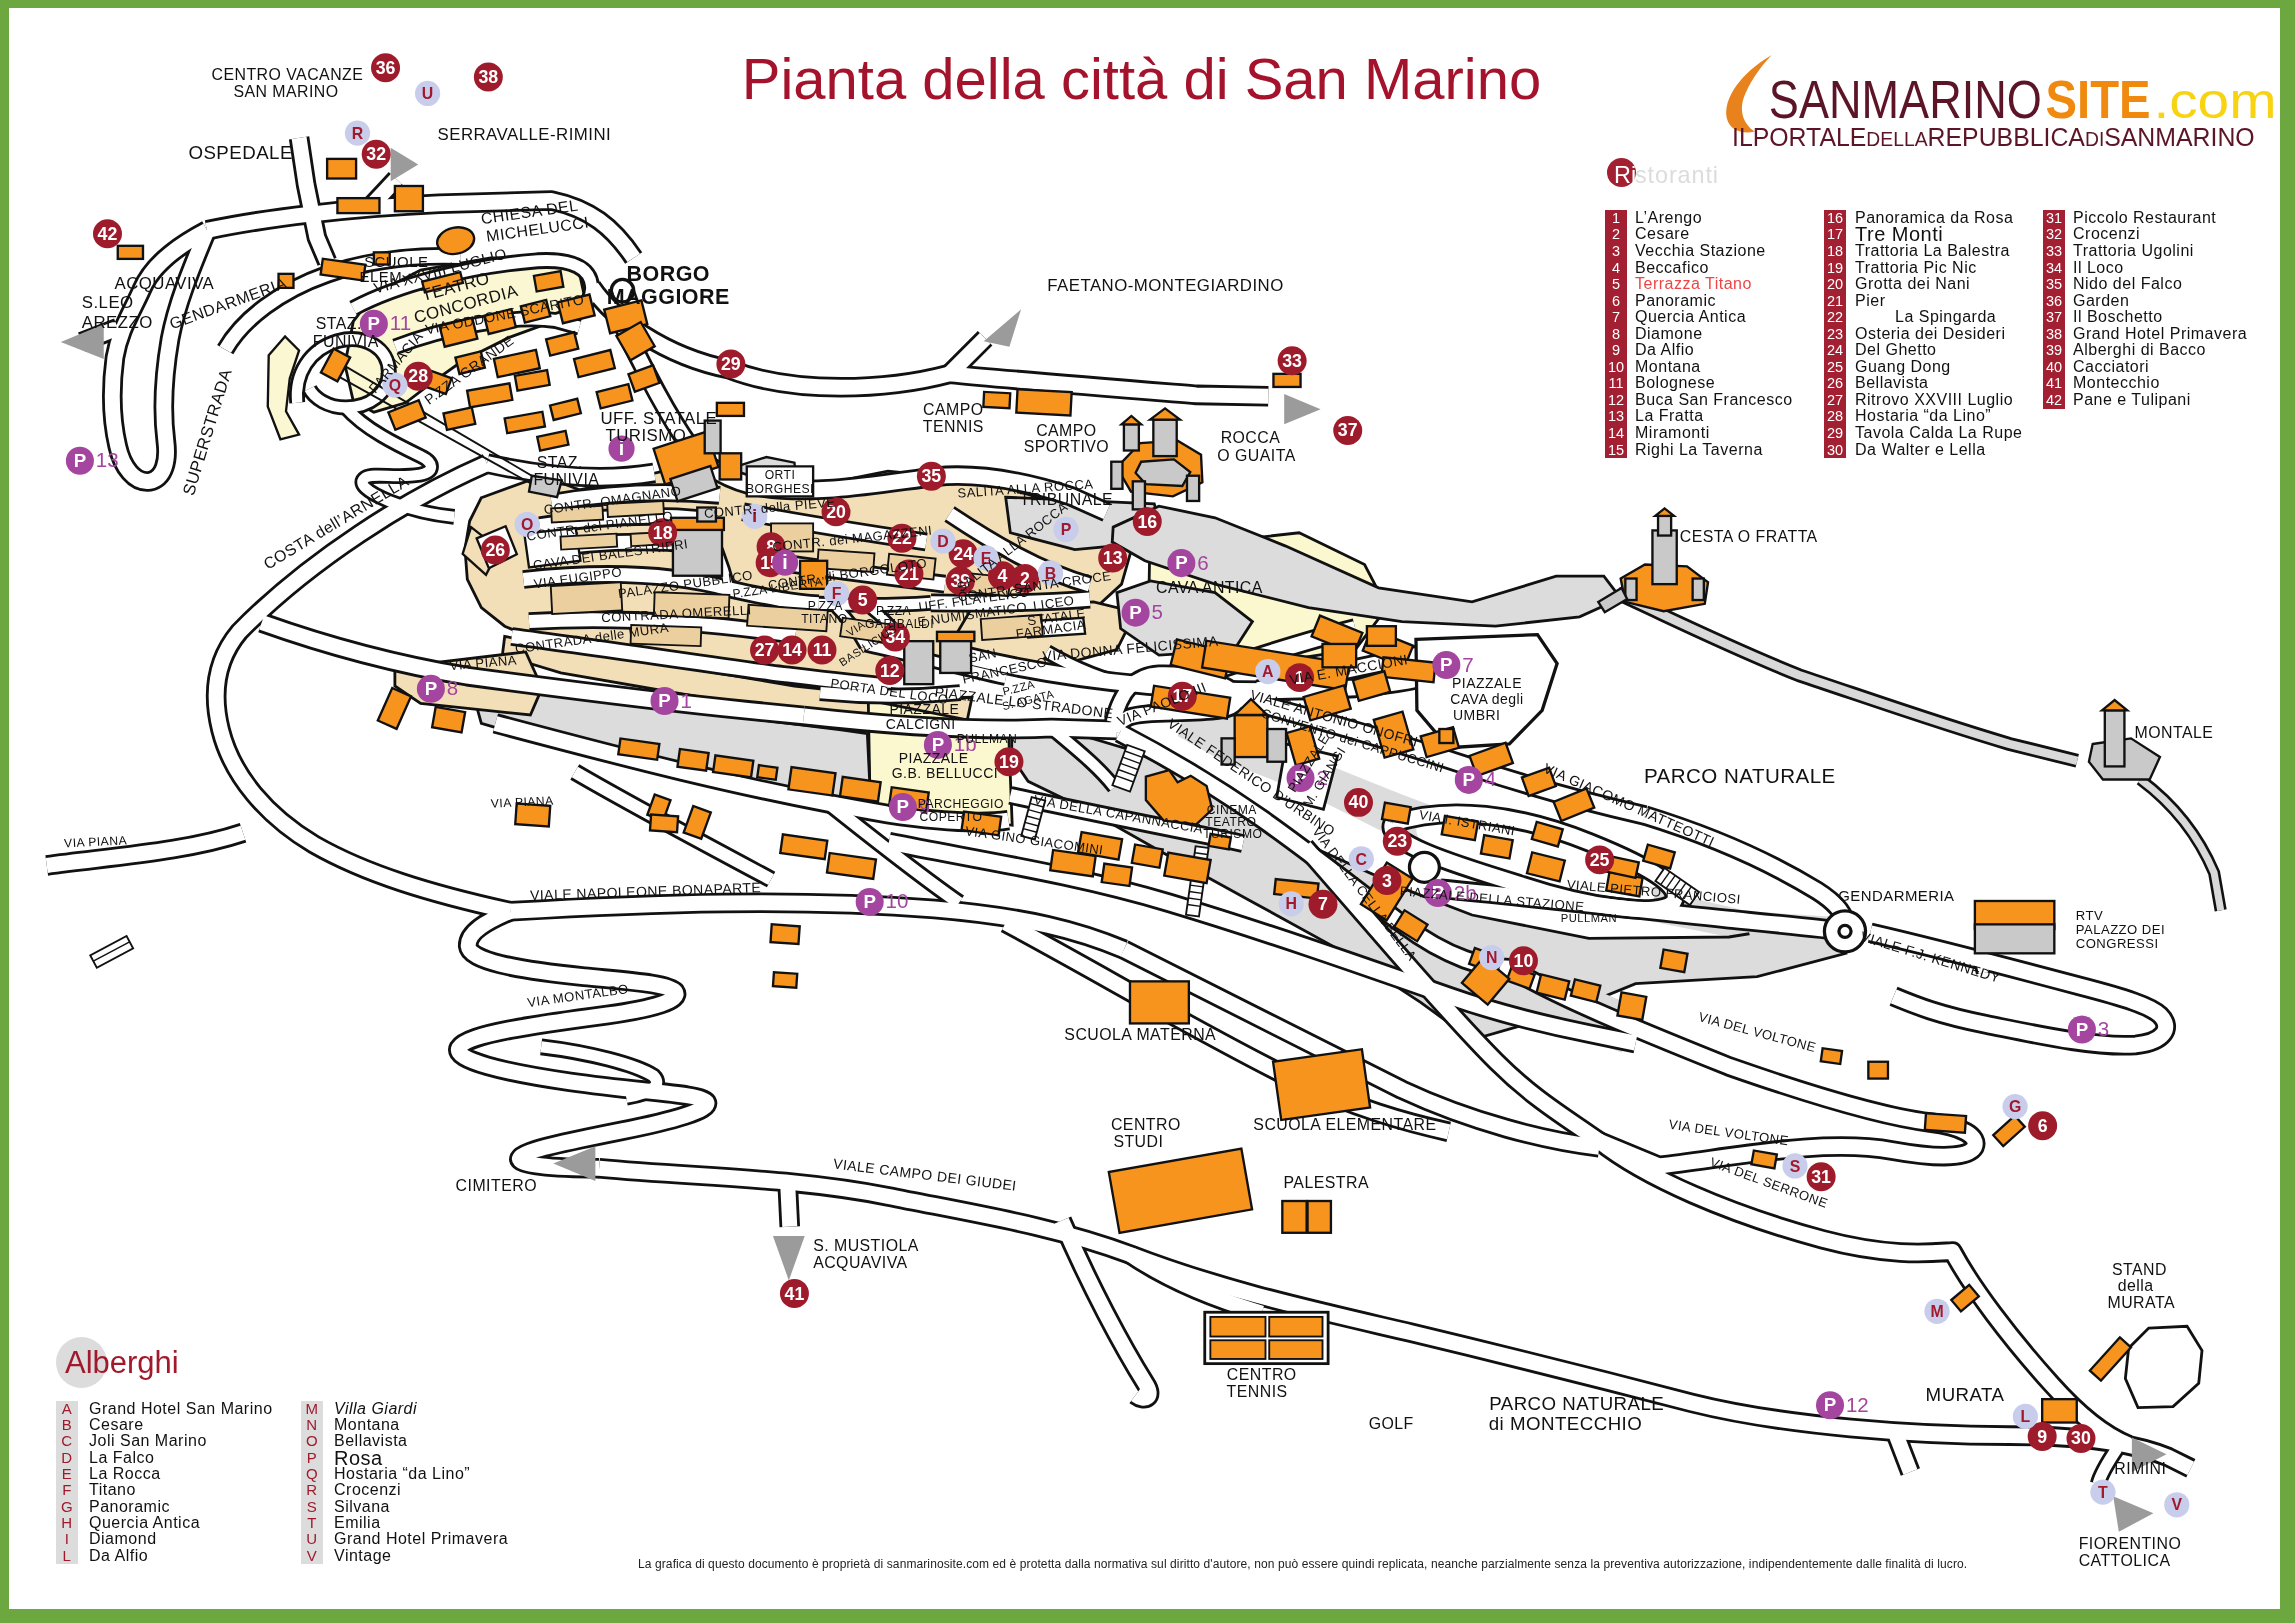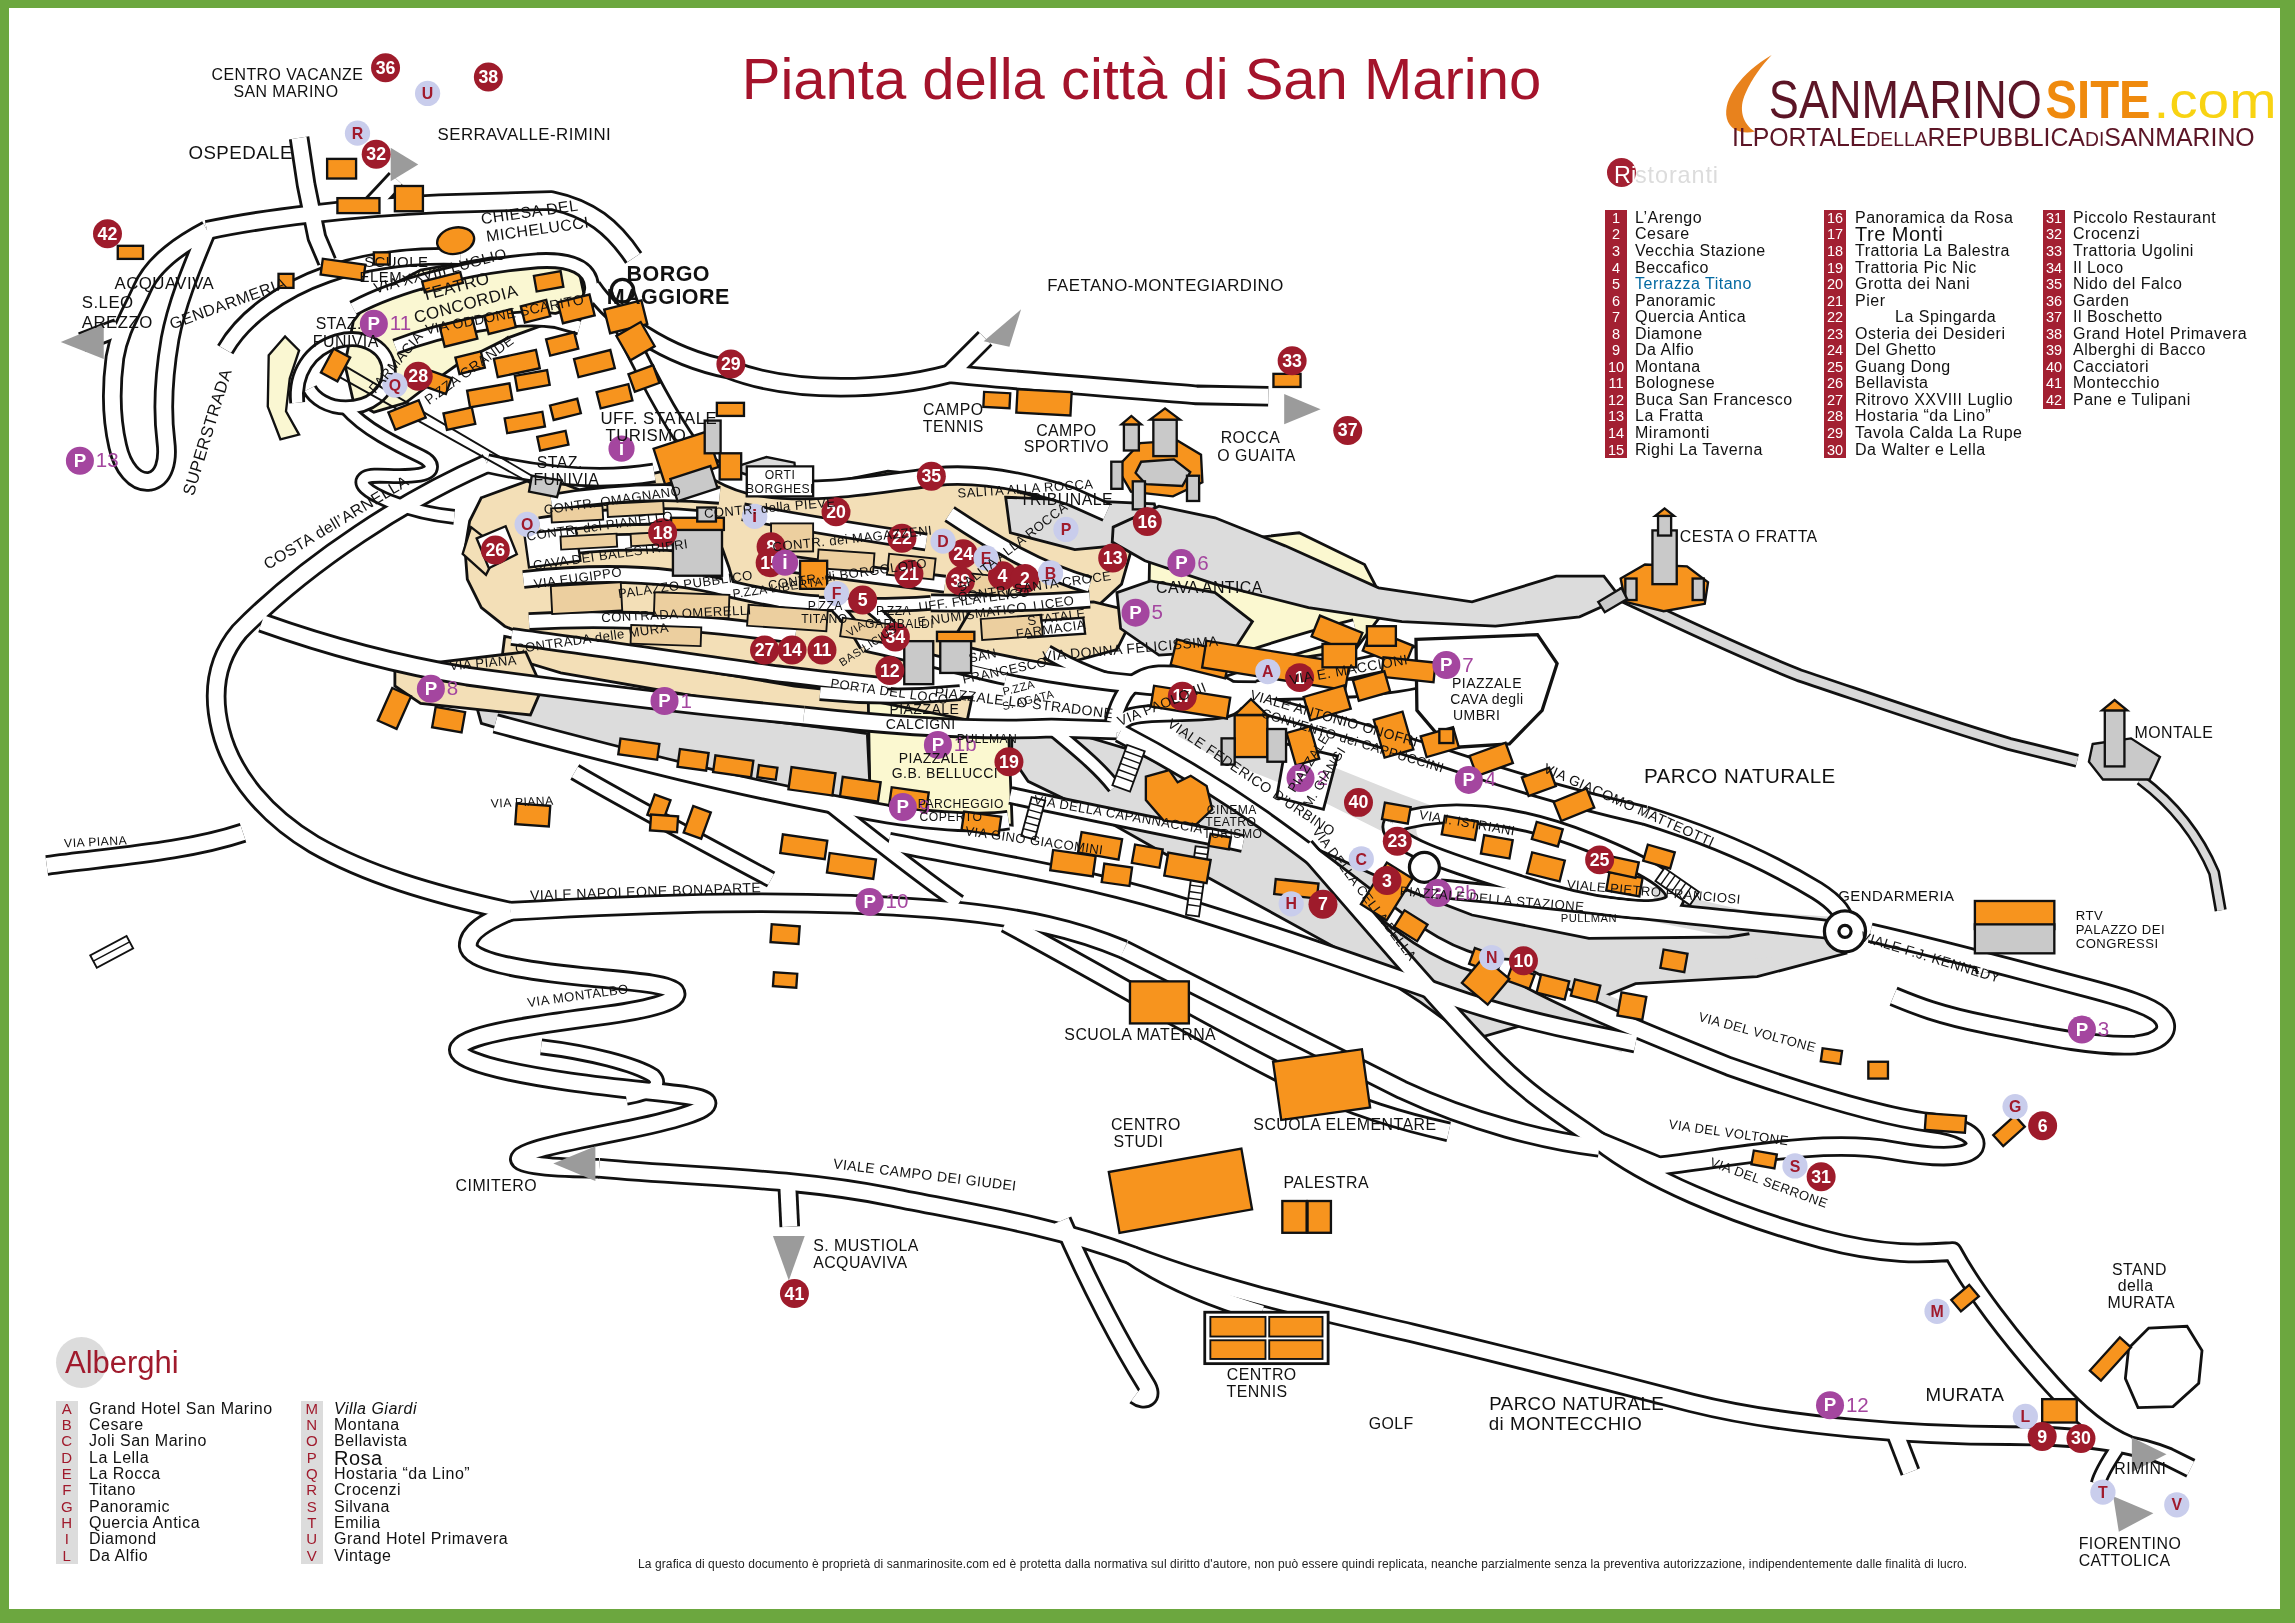--- a/index.html
+++ b/index.html
@@ -1434,21 +1434,21 @@
 <div style="position:absolute;left:1605px;top:210px;width:22px;height:248px;background:#a32032;"></div>
 <div style="position:absolute;left:1605px;top:210px;width:22px;height:16.5px;color:#fff;font-size:14.5px;text-align:center;line-height:16.5px;">1</div>
 <div style="position:absolute;left:1635px;top:210px;height:16.5px;color:#111;font-size:16px;line-height:16.5px;white-space:nowrap;letter-spacing:0.5px;">L’Arengo</div>
 <div style="position:absolute;left:1605px;top:226px;width:22px;height:16.5px;color:#fff;font-size:14.5px;text-align:center;line-height:16.5px;">2</div>
 <div style="position:absolute;left:1635px;top:226px;height:16.5px;color:#111;font-size:16px;line-height:16.5px;white-space:nowrap;letter-spacing:0.5px;">Cesare</div>
 <div style="position:absolute;left:1605px;top:243px;width:22px;height:16.5px;color:#fff;font-size:14.5px;text-align:center;line-height:16.5px;">3</div>
 <div style="position:absolute;left:1635px;top:243px;height:16.5px;color:#111;font-size:16px;line-height:16.5px;white-space:nowrap;letter-spacing:0.5px;">Vecchia Stazione</div>
 <div style="position:absolute;left:1605px;top:260px;width:22px;height:16.5px;color:#fff;font-size:14.5px;text-align:center;line-height:16.5px;">4</div>
 <div style="position:absolute;left:1635px;top:260px;height:16.5px;color:#111;font-size:16px;line-height:16.5px;white-space:nowrap;letter-spacing:0.5px;">Beccafico</div>
 <div style="position:absolute;left:1605px;top:276px;width:22px;height:16.5px;color:#fff;font-size:14.5px;text-align:center;line-height:16.5px;">5</div>
-<div style="position:absolute;left:1635px;top:276px;height:16.5px;color:#0369a1;font-size:16px;line-height:16.5px;white-space:nowrap;letter-spacing:0.5px;text-align:center;">Terrazza Titano</div>
+<div style="position:absolute;left:1635px;top:276px;height:16.5px;color:#ef4444;font-size:16px;line-height:16.5px;white-space:nowrap;letter-spacing:0.5px;text-align:center;">Terrazza Titano</div>
 <div style="position:absolute;left:1605px;top:293px;width:22px;height:16.5px;color:#fff;font-size:14.5px;text-align:center;line-height:16.5px;">6</div>
 <div style="position:absolute;left:1635px;top:293px;height:16.5px;color:#111;font-size:16px;line-height:16.5px;white-space:nowrap;letter-spacing:0.5px;">Panoramic</div>
 <div style="position:absolute;left:1605px;top:309px;width:22px;height:16.5px;color:#fff;font-size:14.5px;text-align:center;line-height:16.5px;">7</div>
 <div style="position:absolute;left:1635px;top:309px;height:16.5px;color:#111;font-size:16px;line-height:16.5px;white-space:nowrap;letter-spacing:0.5px;">Quercia Antica</div>
 <div style="position:absolute;left:1605px;top:326px;width:22px;height:16.5px;color:#fff;font-size:14.5px;text-align:center;line-height:16.5px;">8</div>
 <div style="position:absolute;left:1635px;top:326px;height:16.5px;color:#111;font-size:16px;line-height:16.5px;white-space:nowrap;letter-spacing:0.5px;">Diamone</div>
 <div style="position:absolute;left:1605px;top:342px;width:22px;height:16.5px;color:#fff;font-size:14.5px;text-align:center;line-height:16.5px;">9</div>
 <div style="position:absolute;left:1635px;top:342px;height:16.5px;color:#111;font-size:16px;line-height:16.5px;white-space:nowrap;letter-spacing:0.5px;">Da Alfio</div>
 <div style="position:absolute;left:1605px;top:359px;width:22px;height:16.5px;color:#fff;font-size:14.5px;text-align:center;line-height:16.5px;">10</div>
 <div style="position:absolute;left:1635px;top:359px;height:16.5px;color:#111;font-size:16px;line-height:16.5px;white-space:nowrap;letter-spacing:0.5px;">Montana</div>
@@ -1525,21 +1525,21 @@
 <div style="position:absolute;left:65px;top:1345px;font-size:31px;color:#a01a2c;">Alberghi</div>
 
 <div style="position:absolute;left:56px;top:1401px;width:21.5px;height:163px;background:#dcdcdc;"></div>
 <div style="position:absolute;left:56px;top:1401px;width:21.5px;height:16.3px;color:#a01a2c;font-size:15px;text-align:center;line-height:16.3px;">A</div>
 <div style="position:absolute;left:89px;top:1401px;height:16.3px;color:#111;font-size:16px;line-height:16.3px;white-space:nowrap;letter-spacing:0.5px;">Grand Hotel San Marino</div>
 <div style="position:absolute;left:56px;top:1417px;width:21.5px;height:16.3px;color:#a01a2c;font-size:15px;text-align:center;line-height:16.3px;">B</div>
 <div style="position:absolute;left:89px;top:1417px;height:16.3px;color:#111;font-size:16px;line-height:16.3px;white-space:nowrap;letter-spacing:0.5px;">Cesare</div>
 <div style="position:absolute;left:56px;top:1433px;width:21.5px;height:16.3px;color:#a01a2c;font-size:15px;text-align:center;line-height:16.3px;">C</div>
 <div style="position:absolute;left:89px;top:1433px;height:16.3px;color:#111;font-size:16px;line-height:16.3px;white-space:nowrap;letter-spacing:0.5px;">Joli San Marino</div>
 <div style="position:absolute;left:56px;top:1450px;width:21.5px;height:16.3px;color:#a01a2c;font-size:15px;text-align:center;line-height:16.3px;">D</div>
-<div style="position:absolute;left:89px;top:1450px;height:16.3px;color:#111;font-size:16px;line-height:16.3px;white-space:nowrap;letter-spacing:0.5px;">La Lella</div>
+<div style="position:absolute;left:89px;top:1450px;height:16.3px;color:#111;font-size:16px;line-height:16.3px;white-space:nowrap;letter-spacing:0.5px;">La Falco</div>
 <div style="position:absolute;left:56px;top:1466px;width:21.5px;height:16.3px;color:#a01a2c;font-size:15px;text-align:center;line-height:16.3px;">E</div>
 <div style="position:absolute;left:89px;top:1466px;height:16.3px;color:#111;font-size:16px;line-height:16.3px;white-space:nowrap;letter-spacing:0.5px;">La Rocca</div>
 <div style="position:absolute;left:56px;top:1482px;width:21.5px;height:16.3px;color:#a01a2c;font-size:15px;text-align:center;line-height:16.3px;">F</div>
 <div style="position:absolute;left:89px;top:1482px;height:16.3px;color:#111;font-size:16px;line-height:16.3px;white-space:nowrap;letter-spacing:0.5px;">Titano</div>
 <div style="position:absolute;left:56px;top:1499px;width:21.5px;height:16.3px;color:#a01a2c;font-size:15px;text-align:center;line-height:16.3px;">G</div>
 <div style="position:absolute;left:89px;top:1499px;height:16.3px;color:#111;font-size:16px;line-height:16.3px;white-space:nowrap;letter-spacing:0.5px;">Panoramic</div>
 <div style="position:absolute;left:56px;top:1515px;width:21.5px;height:16.3px;color:#a01a2c;font-size:15px;text-align:center;line-height:16.3px;">H</div>
 <div style="position:absolute;left:89px;top:1515px;height:16.3px;color:#111;font-size:16px;line-height:16.3px;white-space:nowrap;letter-spacing:0.5px;">Quercia Antica</div>
 <div style="position:absolute;left:56px;top:1531px;width:21.5px;height:16.3px;color:#a01a2c;font-size:15px;text-align:center;line-height:16.3px;">I</div>
 <div style="position:absolute;left:89px;top:1531px;height:16.3px;color:#111;font-size:16px;line-height:16.3px;white-space:nowrap;letter-spacing:0.5px;">Diamond</div>

